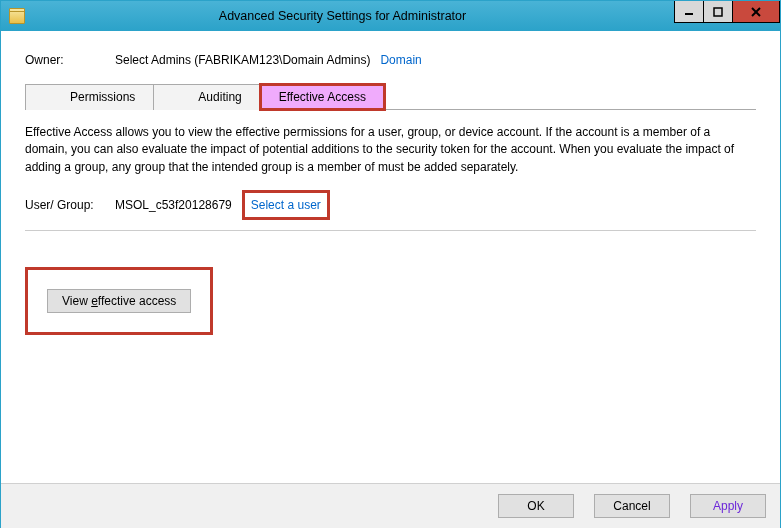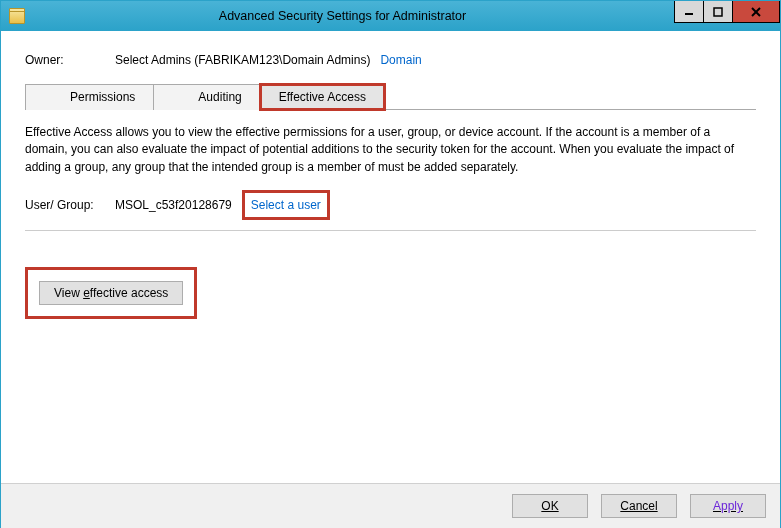--- a/index.html
+++ b/index.html
@@ -93,21 +93,21 @@
     padding: 5px 18px;
     border: 1px solid #aaa;
     border-bottom: none;
     margin-right: -1px;
     background: #fff;
     position: relative;
     top: 1px;
     cursor: pointer;
   }
   .tab.active {
-    background: #e5e5e5;
+    background: #f0abfc;
     border-bottom: 1px solid #fff;
   }
   .tab.inactive {
     background: #f3f3f3;
     padding-left: 44px;
   }
   .highlight-tab {
     outline: 3px solid #c0392b;
     outline-offset: -2px;
   }
@@ -132,21 +132,21 @@
     padding: 5px 6px;
   }
   .sep {
     border: none;
     border-top: 1px solid #ccc;
     margin: 6px 0 36px 0;
   }
   .vea-wrap{
     display:inline-block;
     border:3px solid #c0392b;
-    padding:11px;
+    padding:19px;
   }
   .btn {
     background: #e1e1e1;
     border: 1px solid #adadad;
     padding: 4px 14px;
     font-family: inherit;
     font-size: 12px;
     cursor: pointer;
   }
   .btn:disabled {
@@ -156,22 +156,21 @@
   .dlg-footer {
     position: absolute;
     bottom: 0;
     left: 1px;
     right: 1px;
     border-top: 1px solid #d0d0d0;
     background: #f0f0f0;
     padding: 10px 14px;
     display: flex;
     justify-content: flex-end;
-    gap: 13px;
-    text-decoration: underline;
+    gap: 20px;
   }
   .dlg-footer .btn {
     min-width: 76px;
   }
   .underline-char { text-decoration: underline; }
 </style>
 </head>
 <body>
 
 <div class="titlebar">

